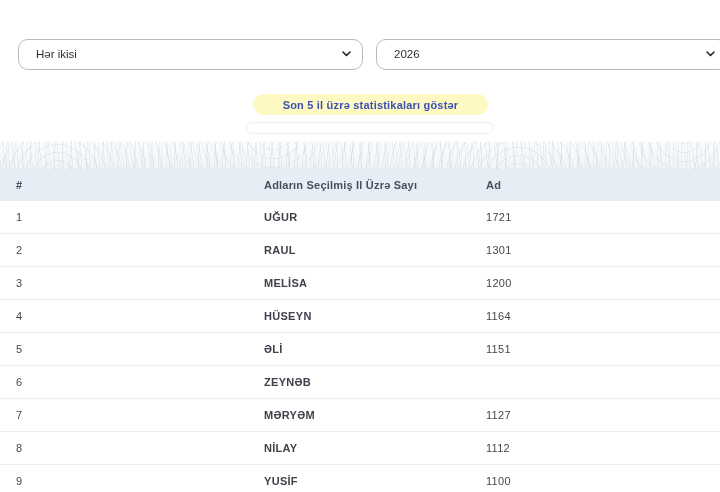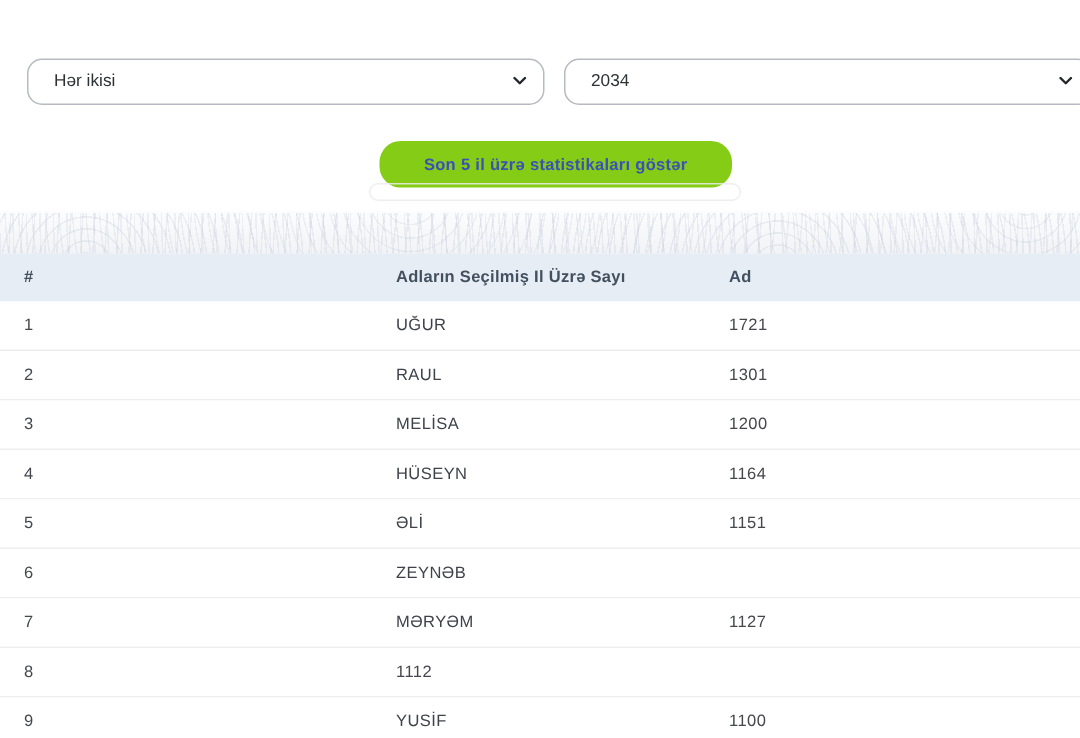--- a/index.html
+++ b/index.html
@@ -45,24 +45,24 @@
   #gender-select { left: 18px; width: 345px; }
   #year-select   { left: 376px; width: 352px; }
   #year-select .chev { right: 12px; }
 
   
   .primary-btn {
     position: absolute;
     left: 253px;
     top: 56px;
     width: 235px;
-    height: 31px;
+    height: 21px;
     border: none;
     border-radius: 14px;
-    background: #84cc16;
+    background: #fef9c3;
     color: #3c51b5;
     font-family: inherit;
     font-size: 11px;
     font-weight: bold;
     letter-spacing: 0.2px;
     cursor: pointer;
     padding: 0;
   }
   .btn-ghost {
     position: absolute;
@@ -124,38 +124,38 @@
     background: #ffffff;
     border-bottom: 1px solid #eeeef1;
   }
   .td {
     padding-left: 16px;
     font-size: 11px;
     color: #45474d;
     letter-spacing: 0.3px;
     white-space: nowrap;
   }
-  .td-name { color: #3f424a; }
+  .td-name { color: #3f424a; font-weight: bold; }
 </style>
 </head>
 <body>
 
 <div class="stage">
 
   <div class="select" id="gender-select">
     <span class="sel-text">Hər ikisi</span>
     <span class="chev">
       <svg width="9" height="6" viewBox="0 0 9 6">
           <polyline points="1,1 4.5,4.5 8,1" fill="none" stroke="#22252a" stroke-width="1.6" stroke-linecap="round" stroke-linejoin="round"></polyline>
         </svg>
     </span>
   </div>
 
   <div class="select" id="year-select">
-    <span class="sel-text">2034</span>
+    <span class="sel-text">2026</span>
     <span class="chev">
       <svg width="9" height="6" viewBox="0 0 9 6">
           <polyline points="1,1 4.5,4.5 8,1" fill="none" stroke="#22252a" stroke-width="1.6" stroke-linecap="round" stroke-linejoin="round"></polyline>
         </svg>
     </span>
   </div>
 
   <button class="primary-btn">Son 5 il üzrə statistikaları göstər</button>
   <div class="btn-ghost"></div>
 
@@ -204,20 +204,21 @@
   </div>
 
   <div class="tr">
     <div class="td td-rank">7</div>
     <div class="td td-name">MƏRYƏM</div>
     <div class="td td-count">1127</div>
   </div>
 
   <div class="tr">
     <div class="td td-rank">8</div>
+    <div class="td td-name">NİLAY</div>
     <div class="td td-count">1112</div>
   </div>
 
   <div class="tr">
     <div class="td td-rank">9</div>
     <div class="td td-name">YUSİF</div>
     <div class="td td-count">1100</div>
   </div>
 
   <div class="tr">

